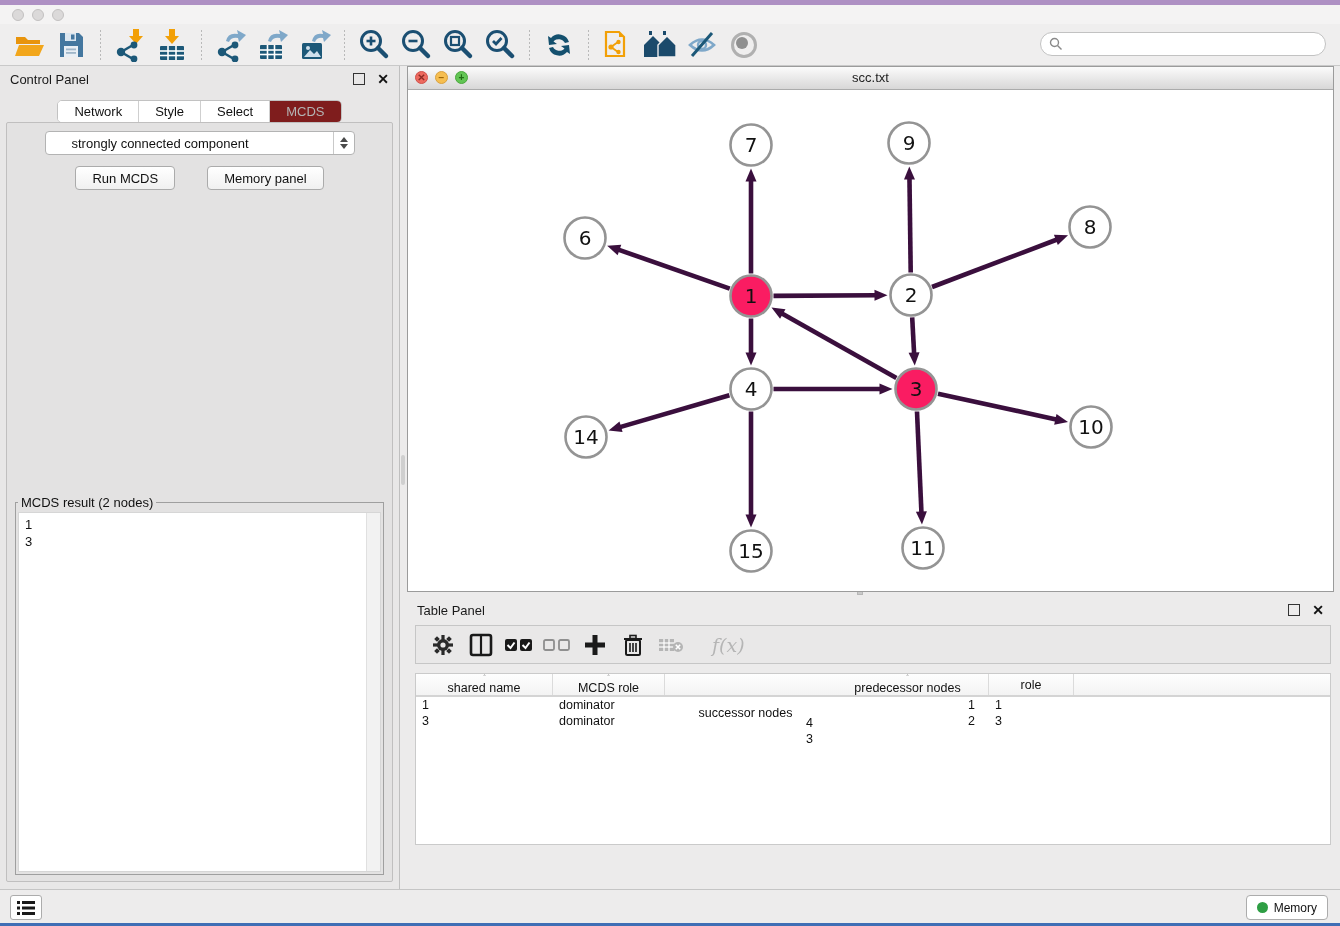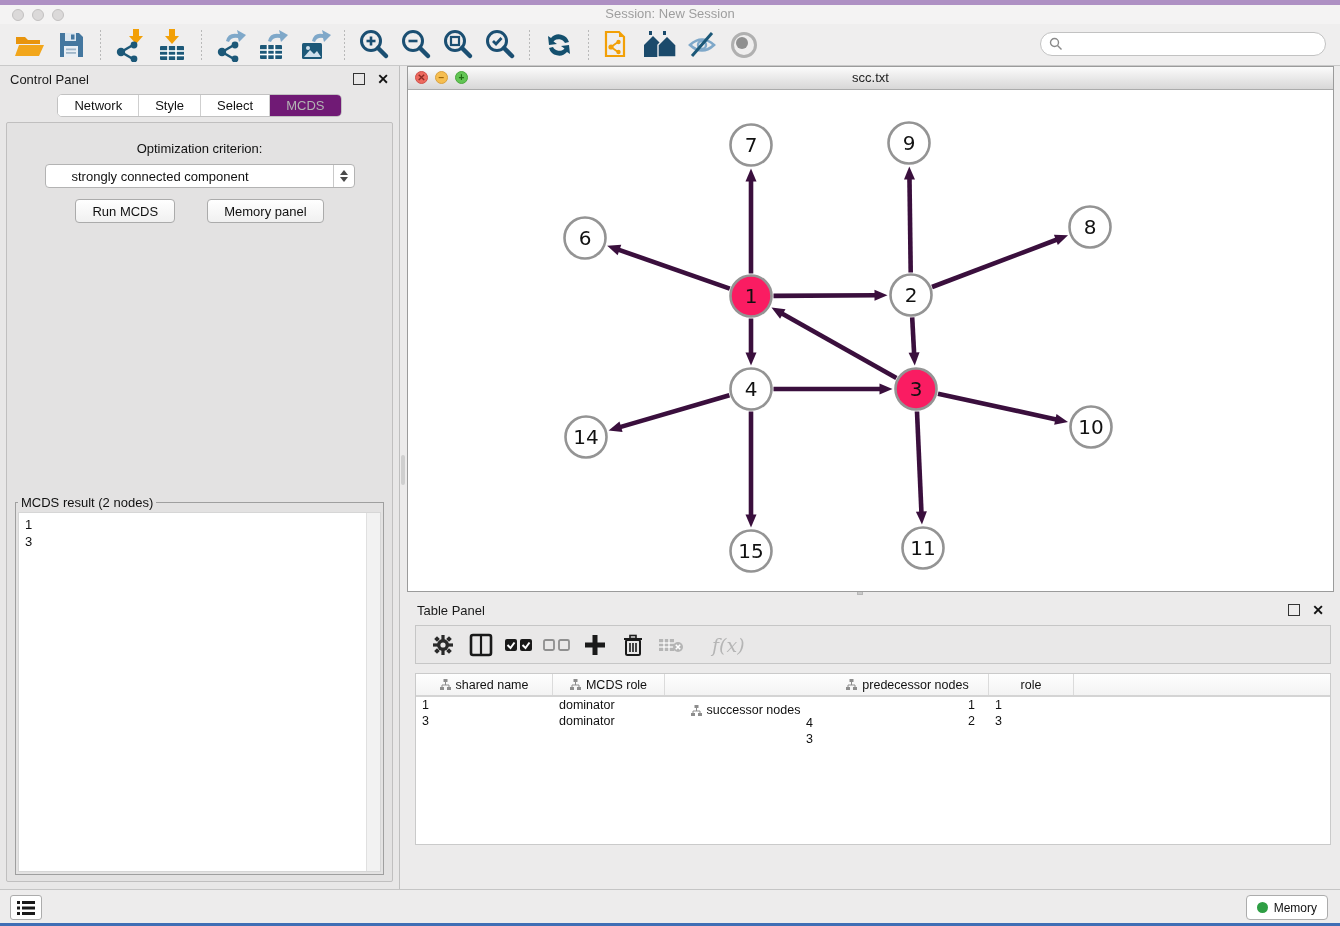--- a/index.html
+++ b/index.html
@@ -22,25 +22,25 @@
   .searchbox{position:absolute;right:14px;top:8px;width:286px;height:24px;background:#fff;border:1px solid #C2C2C2;
              border-radius:13px;display:flex;align-items:center;padding-left:8px;box-sizing:border-box;}
   .searchbox input{border:none;outline:none;flex:1;font-size:12px;background:transparent;margin-left:5px;}
 
   
   .control-panel{position:absolute;left:0;top:66px;width:400px;bottom:36px;background:#E8E7E7;border-right:1px solid #BFBFBF;box-sizing:border-box;}
   .panel-header{height:26px;display:flex;align-items:center;padding:0 10px;font-size:13px;color:#1a1a1a;}
   .panel-header .spacer{flex:1;}
   .float-icon{width:10px;height:10px;border:1.6px solid #333;margin-right:12px;cursor:pointer;}
   .close-icon{font-size:14px;font-weight:bold;color:#111;cursor:pointer;line-height:10px;}
-  .cp-tabs{display:flex;justify-content:center;margin-top:2px;}
+  .cp-tabs{display:flex;justify-content:center;margin-top:8px;}
   .tabgroup{display:flex;border:1px solid #C2C2C2;border-radius:5px;overflow:hidden;background:#fff;}
   .tabgroup .tab{padding:3px 16px;font-size:13px;background:#fff;color:#111;border-right:1px solid #CFCFCF;cursor:pointer;}
   .tabgroup .tab:last-child{border-right:none;}
-  .tabgroup .tab.active-gray{background:#701a75;color:#B3B3B3;cursor:default;}
+  .tabgroup .tab.active-gray{background:#7f1d1d;color:#B3B3B3;cursor:default;}
   .cp-content{position:absolute;left:6px;right:6px;top:56px;bottom:8px;background:#E3E2E2;border:1px solid #C0BFBF;border-radius:2px;}
   .opt-label{text-align:center;font-size:13px;margin-top:18px;}
   .opt-select{margin:8px auto 0;width:310px;height:24px;background:#fff;border:1px solid #B3B3B3;border-radius:4px;
               display:flex;align-items:center;font-size:13px;cursor:pointer;box-sizing:border-box;}
   .opt-select .val{flex:1;padding-left:26px;}
   .opt-select .stepper{width:20px;height:100%;border-left:1px solid #C9C9C9;display:flex;flex-direction:column;align-items:center;justify-content:center;gap:2px;}
   .tri-up{width:0;height:0;border-left:4px solid transparent;border-right:4px solid transparent;border-bottom:5px solid #4a4a4a;}
   .tri-down{width:0;height:0;border-left:4px solid transparent;border-right:4px solid transparent;border-top:5px solid #4a4a4a;}
   .cp-buttons{display:flex;justify-content:center;gap:32px;margin-top:11px;}
   .btn{height:22px;padding:0 16px;font-size:13px;background:linear-gradient(#FFFFFF,#F0F0F0);
@@ -69,21 +69,21 @@
 
   
   .table-panel{position:absolute;left:407px;top:597px;width:927px;bottom:36px;background:#ECEBEB;box-sizing:border-box;}
   .tp-toolbar{position:absolute;left:8px;right:3px;top:28px;height:39px;background:#E9E8E8;border:1px solid #C6C6C6;
               display:flex;align-items:center;padding-left:10px;box-sizing:border-box;}
   .tp-tbicon{width:34px;height:30px;display:flex;align-items:center;justify-content:center;margin-right:4px;cursor:pointer;}
   .fx-label{font-family:"DejaVu Serif",serif;font-style:italic;font-size:19px;color:#B5B5B5;margin-left:20px;}
   .tp-table{position:absolute;left:8px;right:3px;top:76px;height:172px;background:#fff;border:1px solid #CACACA;box-sizing:border-box;overflow:hidden;}
   .thead{display:flex;height:21px;background:linear-gradient(#FEFEFE,#F3F3F3);border-bottom:2px solid #D4D4D4;}
   .th{display:flex;align-items:center;justify-content:center;gap:5px;font-size:12.5px;color:#111;
-      border-right:1px solid #DBDBDB;box-sizing:border-box;cursor:pointer;}
+      border-right:1px solid #DBDBDB;box-sizing:border-box;cursor:pointer;flex-direction:column;}
   .trow{display:flex;height:16px;font-size:12.5px;align-items:center;}
   .td{box-sizing:border-box;padding:0 6px;overflow:hidden;white-space:nowrap;}
   .c0{width:137px;} .c1{width:112px;} .c2{width:162px;margin-top:36px;} .c3{width:162px;} .c4{width:85px;} .cfill{flex:1;border-right:none;}
   .num{text-align:right;padding-right:14px;}
   .tp-tabs{position:absolute;left:0;right:0;bottom:3px;display:flex;justify-content:center;}
 
   
   .statusbar{position:absolute;left:0;bottom:3px;right:0;height:33px;background:#EDECEC;border-top:1px solid #C5C5C5;}
   .bottom-edge{position:absolute;left:0;right:0;bottom:0;height:3px;background:#3F6EB5;}
   .status-left-btn{position:absolute;left:10px;top:5px;width:30px;height:23px;background:#fff;border:1px solid #ACACAC;border-radius:3px;
@@ -95,21 +95,20 @@
 </head>
 <body class="noselect">
 
 <div class="accent-strip"></div>
 <div class="titlebar">
   <div class="traffic-inactive">
     <span></span>
     <span></span>
     <span></span>
   </div>
-  <div class="title">Session: New Session</div>
 </div>
 
 <div class="toolbar">
   <div class="tb-icon">
     <svg width="32" height="32" viewBox="0 0 32 32">
         <path d="M3 8h9l3 3h12v4H3z" fill="#E8940C"></path>
         <path d="M6 16h25l-5 11H2z" fill="#F2A61B"></path>
       </svg>
   </div>
   <div class="tb-icon">
@@ -271,21 +270,20 @@
   </div>
   <div class="cp-tabs">
     <div class="tabgroup">
       <div class="tab">Network</div>
       <div class="tab">Style</div>
       <div class="tab">Select</div>
       <div class="tab active-gray">MCDS</div>
     </div>
   </div>
   <div class="cp-content">
-    <div class="opt-label">Optimization criterion:</div>
     <div class="opt-select">
       <span class="val">strongly connected component</span>
       <span class="stepper">
           <span class="tri-up"></span>
           <span class="tri-down"></span>
         </span>
     </div>
     <div class="cp-buttons">
       <div class="btn">Run MCDS</div>
       <div class="btn">Memory panel</div>

